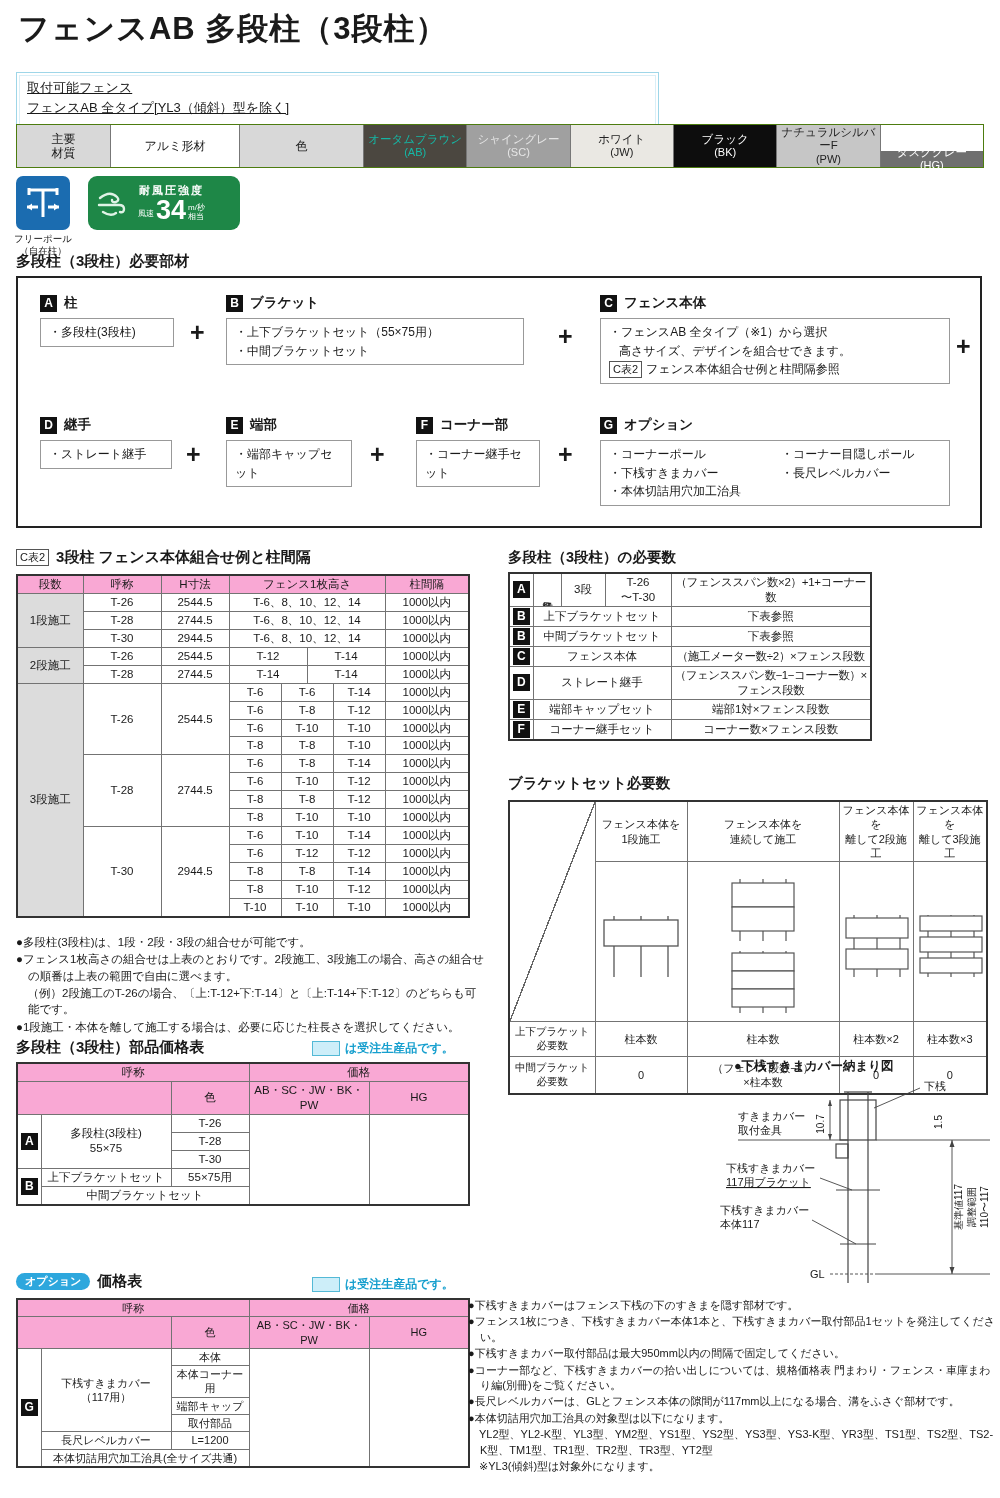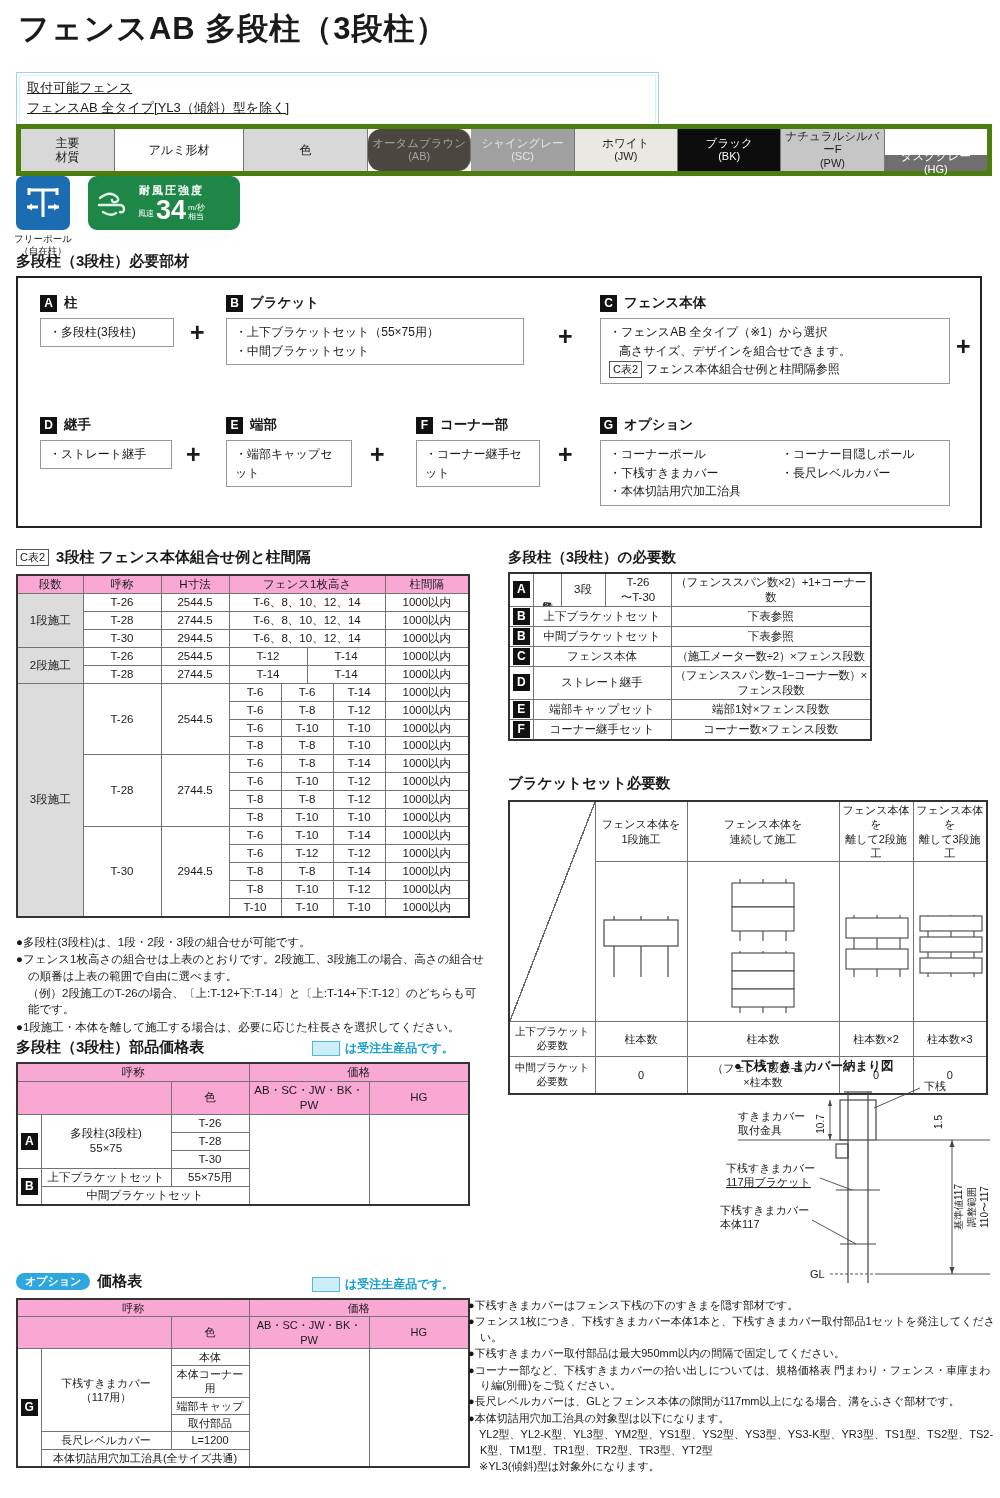--- a/index.html
+++ b/index.html
@@ -7,21 +7,21 @@
           font-family:"Liberation Sans","DejaVu Sans",sans-serif; color:#1a1a1a; overflow:hidden; }
 
   .abs { position:absolute; }
 
   .page-title { left:18px; top:8px; font-size:31px; font-weight:bold; letter-spacing:1px; }
 
   .attach-box { left:16px; top:72px; width:621px; height:44px; border:1px solid #9ed6e8;
                 box-shadow: inset 0 0 0 2px #ffffff, inset 0 0 0 3px #d9eff7;
                 padding:5px 10px; font-size:13px; line-height:1.5;text-decoration:underline; }
 
-  .material-bar { left:16px; top:124px; width:966px; height:42px; display:flex; border:5px solid #4d7c0f; }
+  .material-bar { left:16px; top:124px; width:966px; height:42px; display:flex; border:1px solid #4d7c0f; }
   .material-bar .cell { border-right:1px solid #777; display:flex; flex-direction:column; align-items:center;
                         justify-content:center; text-align:center; font-size:12px; line-height:1.2; white-space:pre-line; }
   .material-bar .cell:last-child { border-right:none;margin-top:26px; }
   .mw1 { width:93px; background:#d8d8d8; }
   .mw2 { width:128px; background:#ffffff; }
   .mw3 { width:123px; background:#d8d8d8; }
   .sw  { flex:1; }
   .sw .nm { font-size:11.5px; }
   .sw .cd { font-size:11px; }
 
@@ -105,21 +105,21 @@
   <div class="abs attach-box">
     <div>取付可能フェンス</div>
     <div>フェンスAB 全タイプ[YL3（傾斜）型を除く]</div>
   </div>
 
   <div class="abs material-bar">
     <div class="cell mw1">主要
 材質</div>
     <div class="cell mw2">アルミ形材</div>
     <div class="cell mw3">色</div>
-    <div class="cell sw" style="background: rgb(75, 71, 64); color: #a3a3a3; border-radius: 13px;">
+    <div class="cell sw" style="background: rgb(75, 71, 64); color: #14b8a6;">
       <div class="nm">オータムブラウン</div>
       <div class="cd">(AB)</div>
     </div>
     <div class="cell sw" style="background: rgb(160, 160, 160); color: rgb(230, 230, 230);">
       <div class="nm">シャイングレー</div>
       <div class="cd">(SC)</div>
     </div>
     <div class="cell sw" style="background: rgb(234, 232, 227); color: rgb(34, 34, 34);">
       <div class="nm">ホワイト</div>
       <div class="cd">(JW)</div>

